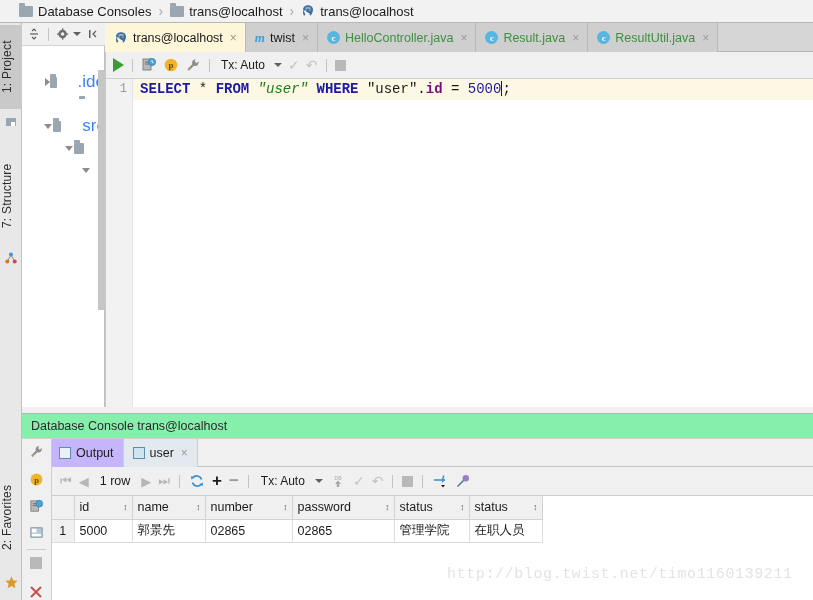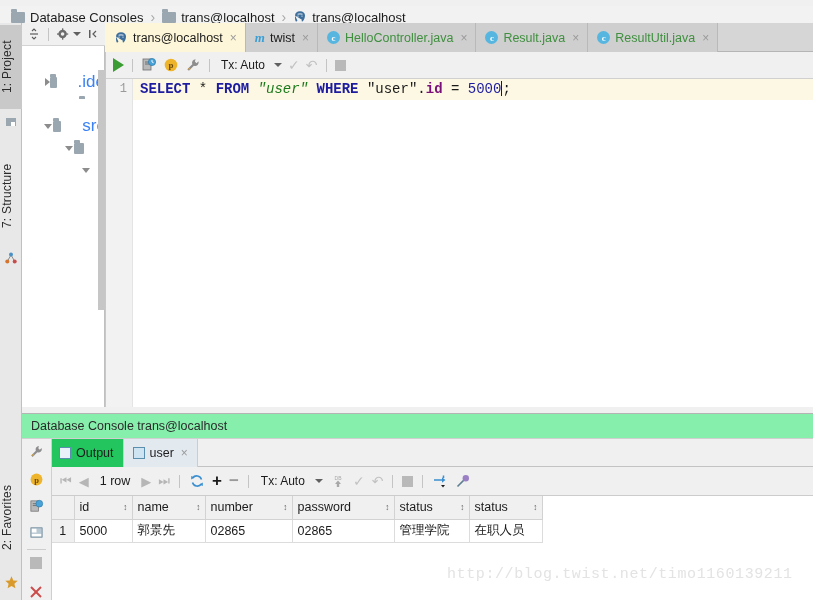--- a/index.html
+++ b/index.html
@@ -10,23 +10,23 @@
     background: #f0f0f0;
     font-family: "Liberation Sans", sans-serif;
     font-size: 12px;
     color: #1e1e1e;
     -webkit-font-smoothing: antialiased;
   }
   #app { position: relative; width: 813px; height: 600px; background: #f0f0f0; }
 
   
   .breadcrumb {
-    position: absolute; left: 0; top: 6px; width: 813px; height: 23px;
+    position: absolute; left: 0; top: 0; width: 813px; height: 23px;
     background: #f2f2f2; border-bottom: 1px solid #b8b8b8;
-    display: flex; align-items: center; padding-left: 8px; gap: 0;
+    display: flex; align-items: center; padding-left: 16px; gap: 0;
   }
   .crumb { display: flex; align-items: center; height: 23px; padding: 0 3px; }
   .crumb-label { font-size: 13px; color: #1b1b1b; margin-left: 5px; }
   .crumb-sep { color: #a8a8a8; font-size: 14px; margin: 0 4px; }
   .folder-ico {
     width: 14px; height: 11px; position: relative; display: inline-block;
     background: #9aa7b0; border-radius: 1px;
   }
   .folder-ico::before {
     content: ""; position: absolute; left: 0; top: -3px; width: 6px; height: 3px;
@@ -146,21 +146,21 @@
     position: absolute; left: 22px; top: 439px; width: 791px; height: 28px;
     background: #f0f0f0; border-bottom: 1px solid #c3c3c3;
     display: flex; align-items: stretch; padding-left: 28px;
   }
   .ctab {
     display: flex; align-items: center; gap: 5px; padding: 0 9px;
     height: 28px; border-right: 1px solid #cdcdcd; background: #f0f0f0;
     font-size: 12.5px;
   }
   .ctab.sel { background: #e2e9ef; }
-  .ctab.out { background: #22c55e; }
+  .ctab.out { background: #c4b5fd; }
   .grid-ico {
     width: 12px; height: 12px; border: 1px solid #5b8fb0; background: #cfe4f2;
     display: inline-block;
   }
   .out-ico { width: 12px; height: 12px; border: 1px solid #5b8fb0; background: #e9f2f8; display: inline-block; }
 
   .res-toolbar {
     position: absolute; left: 52px; top: 467px; width: 761px; height: 29px;
     background: #f0f0f0; border-bottom: 1px solid #cccccc;
     display: flex; align-items: center; gap: 7px; padding-left: 8px;

